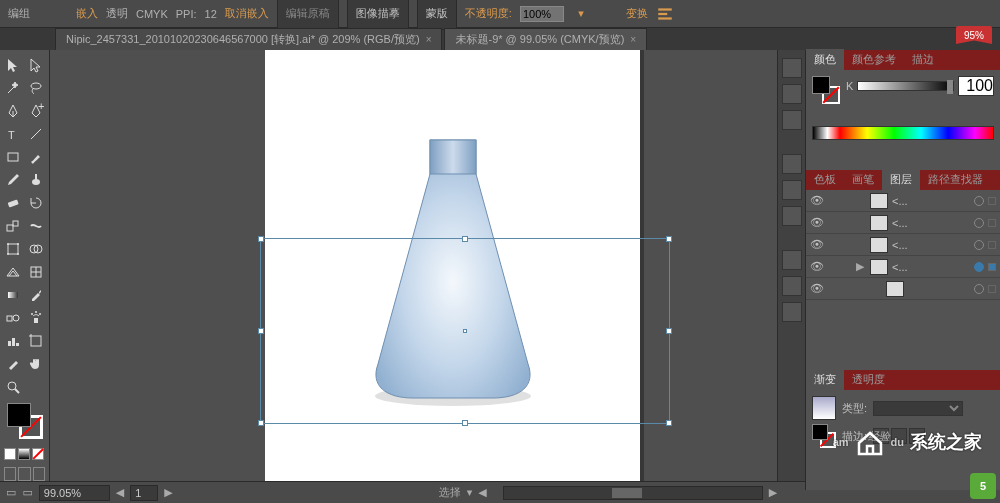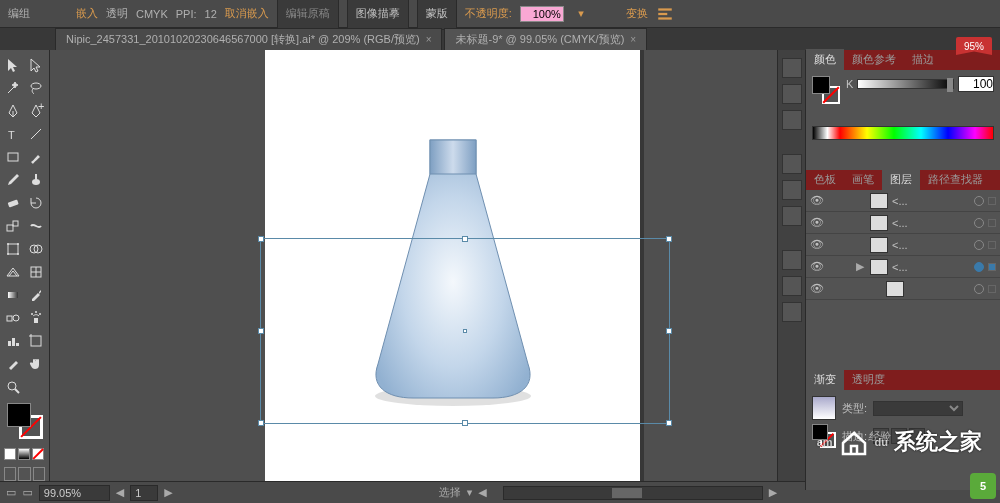--- a/index.html
+++ b/index.html
@@ -3,21 +3,21 @@
 <meta charset="utf-8">
 <style>
 * { margin: 0; padding: 0; box-sizing: border-box; font-family: "Microsoft YaHei", sans-serif; font-size: 11px; }
 body { width: 1000px; height: 503px; background: #4a4a4a; color: #c0c0c0; overflow: hidden; position: relative; }
 
 .top-bar { height: 28px; background: #4a4a4a; display: flex; align-items: center; padding: 0 8px; gap: 8px; border-bottom: 1px solid #2a2a2a; }
 .top-bar .label { color: #b0b0b0; }
 .top-bar .orange { color: #d99a4e; cursor: pointer; }
 .top-bar .gray-btn { background: #3a3a3a; padding: 8px 8px; border: 1px solid #2a2a2a; color: #888; }
 .top-bar .gray-btn.active { color: #c0c0c0; }
-.top-bar input[type="text"] { width: 44px; background: #f9a8d4; border: 1px solid #888; color: #000; text-align: right; padding: 1px 2px; }
+.top-bar input[type="text"] { width: 44px; background: #737373; border: 1px solid #888; color: #000; padding: 1px 2px; }
 .top-bar .icon-btn { width: 18px; height: 18px; display: flex; align-items: center; justify-content: center; color: #d99a4e; }
 
 .tab-bar { height: 22px; background: #383838; display: flex; align-items: flex-end; padding-left: 55px; }
 .tab { background: #4a4a4a; color: #b0b0b0; padding: 3px 10px; border: 1px solid #2a2a2a; border-bottom: none; margin-right: 2px; display: flex; align-items: center; gap: 6px; cursor: pointer; }
 .tab.active { background: #535353; }
 .tab .close { color: #999; font-size: 10px; }
 
 .main-row { display: flex; height: 440px; }
 
 .toolbox { width: 50px; background: #535353; border-right: 1px solid #2a2a2a; display: flex; flex-direction: column; padding: 4px 2px; gap: 1px; }
@@ -50,21 +50,21 @@
 .panels { width: 195px; background: #535353; border-left: 1px solid #2a2a2a; display: flex; flex-direction: column; font-size: 10px; }
 .panel-tabs { display: flex; background: #7f1d1d; height: 20px; align-items: flex-end; }
 .panel-tab { padding: 3px 8px; color: #999; cursor: pointer; }
 .panel-tab.active { background: #535353; color: #ddd; }
 .panel-body { padding: 6px; background: #535353; }
 
 .color-panel { height: 100px; }
 .color-panel .krow { display: flex; align-items: center; gap: 4px; }
 .color-panel .slider { flex: 1; height: 10px; background: linear-gradient(to right, #fff, #000); border: 1px solid #333; position: relative; }
 .color-panel .slider .thumb { position: absolute; right: 0; top: -2px; width: 6px; height: 14px; background: #888; }
-.color-panel input { width: 36px; background: #fff; color: #000; border: 1px solid #333; text-align: right; font-size: 12px; }
+.color-panel input { width: 36px; background: #fff; color: #000; border: 1px solid #333; text-align: right; font-size: 16px; }
 .spectrum { margin-top: 22px; height: 14px; background: linear-gradient(to right, #000 0%, #fff 8%, red 15%, yellow 30%, lime 45%, cyan 60%, blue 75%, magenta 90%, red 100%); border: 1px solid #333; }
 .mini-fs { position: relative; width: 28px; height: 28px; }
 .mini-fs .f { position: absolute; width: 18px; height: 18px; background: #000; border: 1px solid #888; }
 .mini-fs .s { position: absolute; width: 18px; height: 18px; bottom: 0; right: 0; border: 2px solid #fff; }
 .mini-fs .s .sl { position: absolute; width: 22px; height: 2px; background: red; transform: rotate(-45deg); top: 6px; left: -4px; }
 
 .layers-panel { flex: 1; min-height: 120px; }
 .layer-row { display: flex; align-items: center; height: 22px; border-bottom: 1px solid #444; gap: 4px; padding: 0 4px; }
 .layer-row .eye { width: 14px; text-align: center; }
 .layer-row .indent { display: inline-block; }
@@ -82,21 +82,21 @@
 .grad-panel .row { display: flex; align-items: center; gap: 6px; margin-bottom: 4px; }
 .grad-panel .sw { width: 24px; height: 24px; background: linear-gradient(#aac, #fff); border: 1px solid #333; }
 .grad-panel select { background: #3a3a3a; color: #888; border: 1px solid #333; font-size: 10px; width: 90px; }
 
 .status-bar { position: absolute; bottom: 0; left: 0; right: 195px; height: 22px; background: #4a4a4a; border-top: 1px solid #2a2a2a; display: flex; align-items: center; padding: 0 6px; gap: 6px; font-size: 10px; color: #aaa; }
 .status-bar .zoom-in { width: 71px; background: #3a3a3a; color: #ccc; border: 1px solid #2a2a2a; padding: 1px 4px; }
 .status-bar .sel-label { margin-left: 260px; }
 .hscroll { flex: 1; max-width: 260px; height: 14px; background: #3a3a3a; border: 1px solid #2a2a2a; margin-left: 10px; position: relative; }
 .hscroll .thumb { position: absolute; left: 42%; width: 30px; top: 1px; bottom: 1px; background: #666; }
 
-.badge-red { position: absolute; top: 37px; right: 8px; width: 36px; height: 18px; background: #c83232; color: #fff; display: flex; align-items: center; justify-content: center; border-radius: 2px 2px 0 0; font-size: 10px; clip-path: polygon(0 0, 100% 0, 100% 100%, 50% 80%, 0 100%); }
+.badge-red { position: absolute; top: 26px; right: 8px; width: 36px; height: 18px; background: #c83232; color: #fff; display: flex; align-items: center; justify-content: center; border-radius: 2px 2px 0 0; font-size: 10px; clip-path: polygon(0 0, 100% 0, 100% 100%, 50% 80%, 0 100%); }
 .watermark { position: absolute; right: 18px; bottom: 46px; color: #fff; font-size: 16px; font-weight: bold; text-shadow: 0 0 2px #000; display: flex; align-items: center; gap: 6px; }
 .watermark .house { width: 30px; height: 30px; }
 .wm2 { position: absolute; right: 110px; bottom: 58px; color: rgba(255,255,255,0.6); font-size: 18px; font-style: italic; }
 .green-badge { position: absolute; right: 4px; bottom: 4px; width: 26px; height: 26px; background: #5aaa3a; border-radius: 4px; color: #fff; display: flex; align-items: center; justify-content: center; font-weight: bold; }
 </style>
 </head>
 <body>
 
 <div class="top-bar">
   <span class="label">编组</span>
@@ -536,15 +536,15 @@
 </div>
 
 <div class="badge-red">95%</div>
 <div class="wm2"><span>经验</span></div>
 <div class="watermark">
   <span style="opacity:.7">am</span>
   <svg class="house" viewBox="0 0 30 30">
       <path d="M4 16 L15 6 L26 16 L26 27 L4 27 Z M12 27 v-8 h6 v8" fill="none" stroke="#fff" stroke-width="2.5"></path>
     </svg>
   <span style="opacity:.7">du</span>
-  <span style="font-size:22px">系统之家</span>
+  <span style="font-size:18px">系统之家</span>
 </div>
 <div class="green-badge">5</div>
 
 </body></html>

